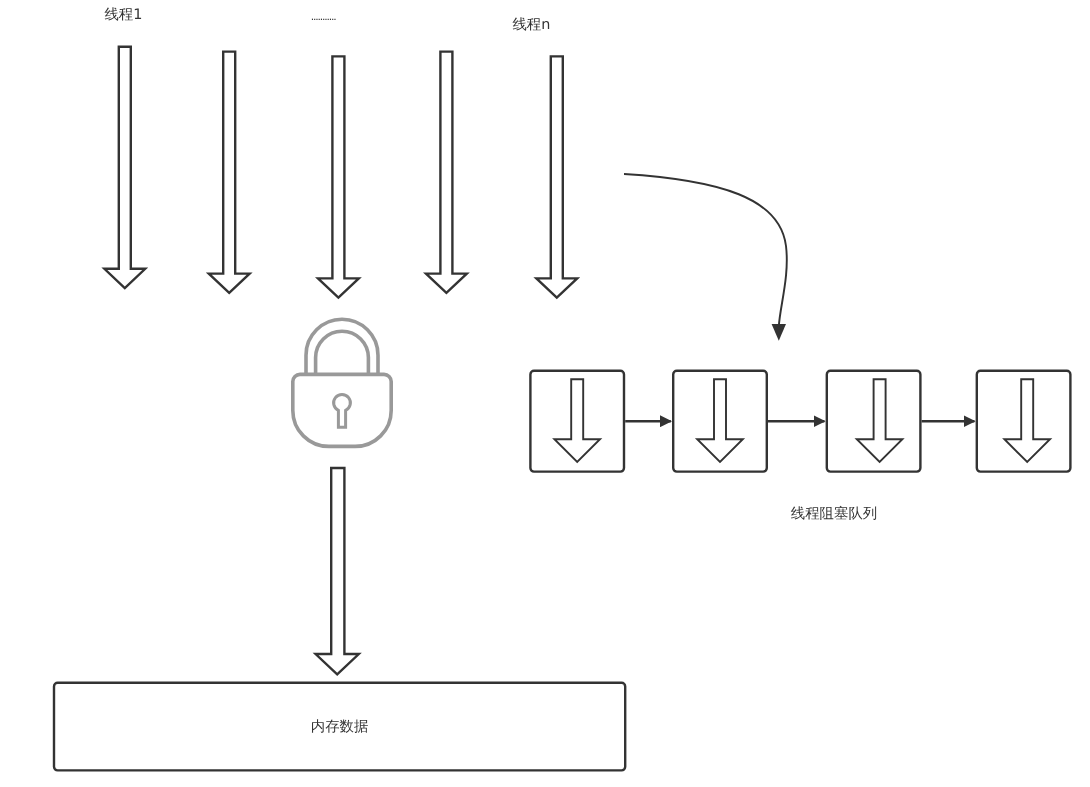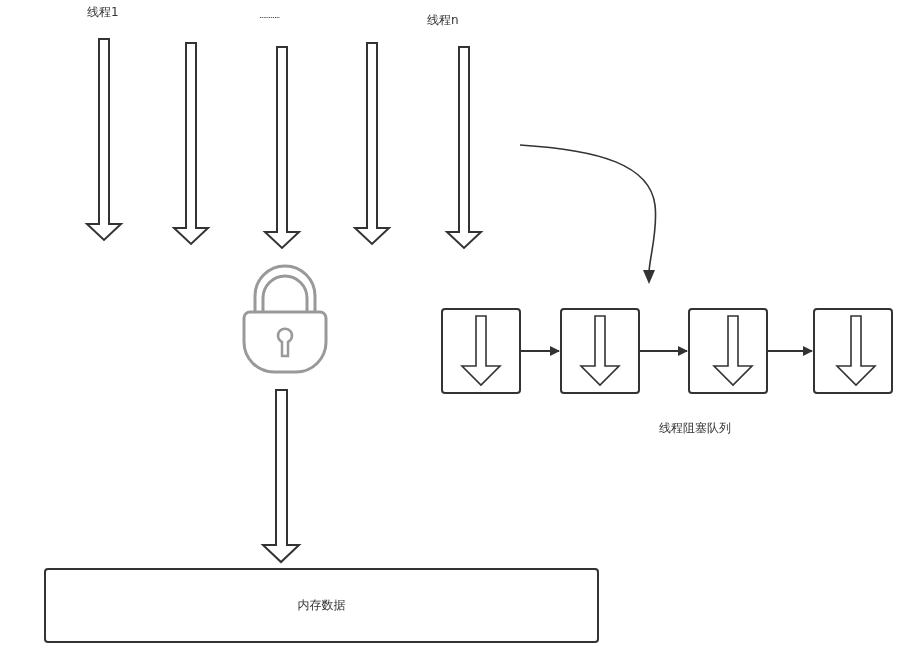--- a/index.html
+++ b/index.html
@@ -74,15 +74,15 @@
   <line x1="640" y1="351" x2="687" y2="351" stroke="#333" stroke-width="2" marker-end="url(#ah)"></line>
   <line x1="768" y1="351" x2="812" y2="351" stroke="#333" stroke-width="2" marker-end="url(#ah)"></line>
 </svg>
 
 <div class="lbl" style="left:87px; top:4px;text-align:center;">线程1</div>
 <div class="lbl" style="left:259px; top:10px; font-size:9px; letter-spacing:-1px;">...........</div>
 <div class="lbl" style="left:427px; top:12px;">线程n</div>
 
 <div class="lbl" style="left:627px; top:420px;margin-left:32px;">线程阻塞队列</div>
 
-<div class="box center" style="left:44px; top:568px; width:555px; height:75px;">
+<div class="box center" style="left:44px; top:568px; width:478px; height:75px;">
   <span class="lbl" style="position:static;">内存数据</span>
 </div>
 
 </body></html>

